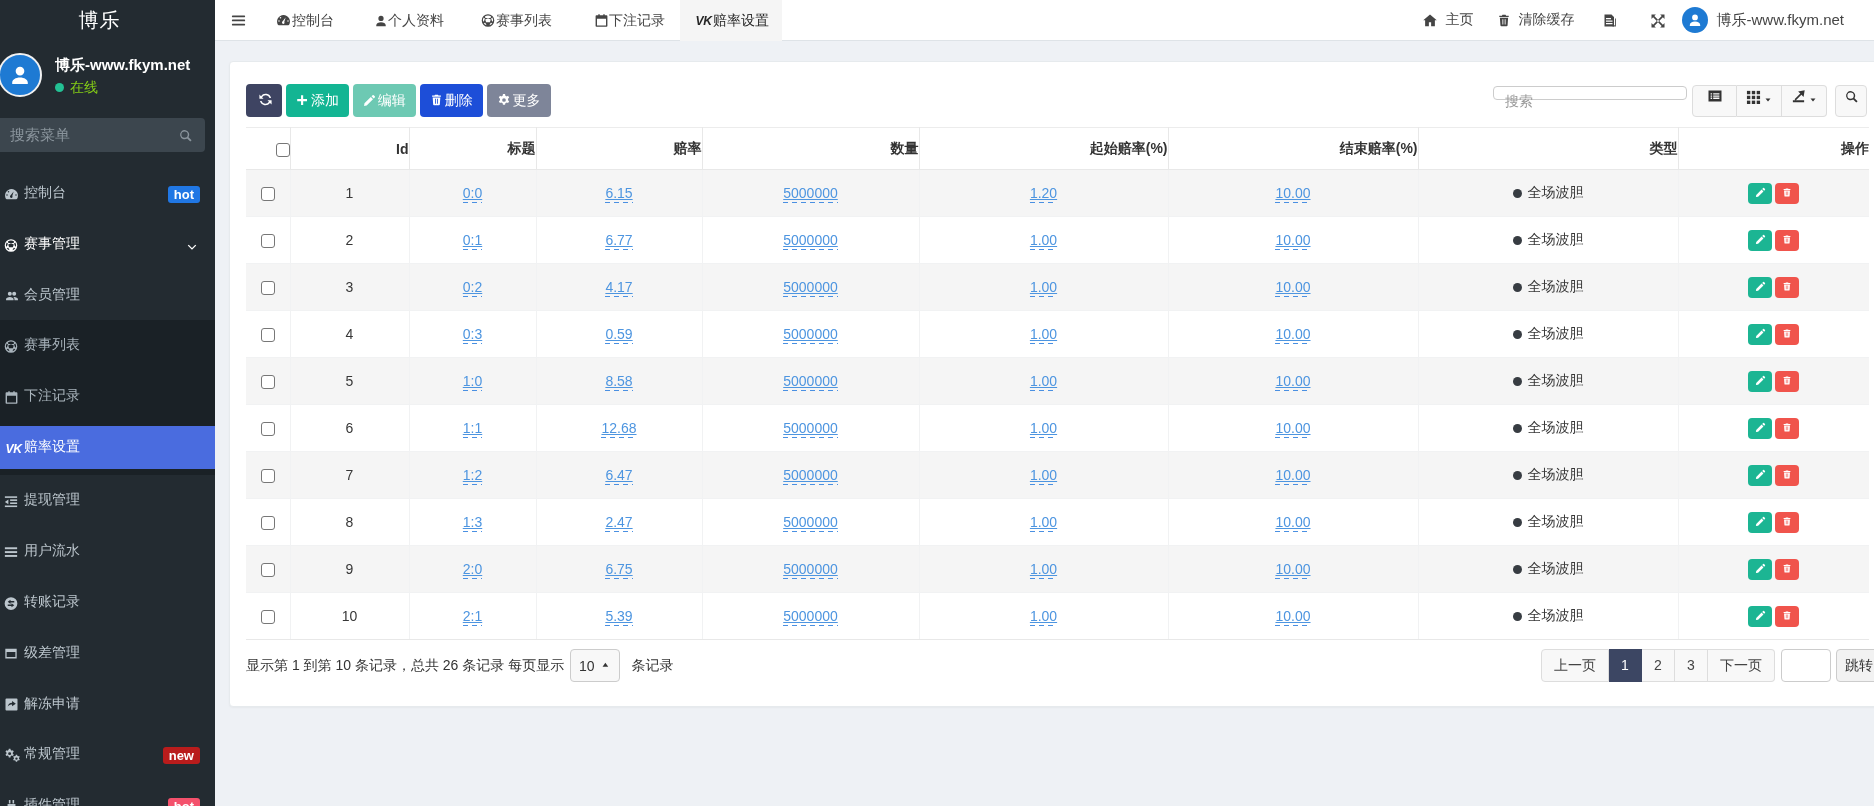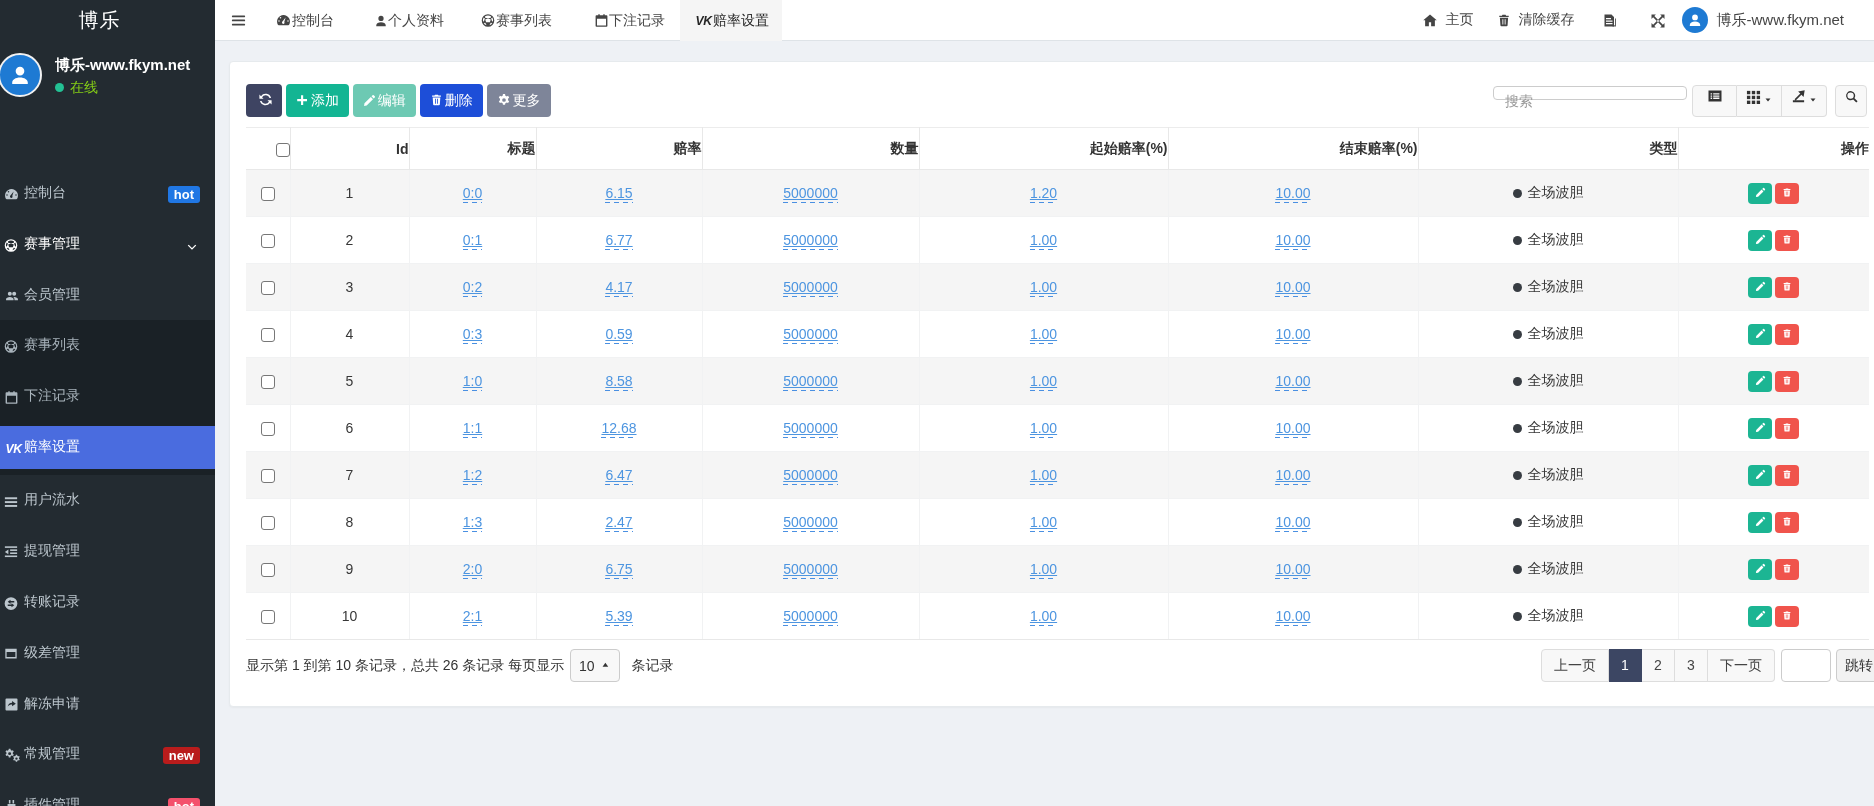--- a/index.html
+++ b/index.html
@@ -91,20 +91,23 @@
   <div class="logo">博乐</div>
   <div class="userblk">
     <div class="avatar">
         <svg width="24" height="24" viewBox="0 0 16 16" fill="currentColor">
           <path d="M8 8.3a2.9 2.9 0 1 0 0-5.8 2.9 2.9 0 0 0 0 5.8zM8 9.6c-2.9 0-5.2 1.5-5.2 3.4V14h10.4v-1c0-1.9-2.3-3.4-5.2-3.4z" fill="#fff"></path>
         </svg>
       </div>
     <div class="uname">博乐-www.fkym.net</div>
     <div class="ustat"><span class="dot"></span>在线</div>
   </div>
+  <div class="sidesearch">搜索菜单 <svg width="15" height="15" viewBox="0 0 16 16" fill="currentColor">
+        <path d="M11.2 9.8l3.3 3.3-1.4 1.4-3.3-3.3a4.9 4.9 0 1 1 1.4-1.4zM7 10.4a3.4 3.4 0 1 0 0-6.8 3.4 3.4 0 0 0 0 6.8z" fill-rule="evenodd"></path>
+      </svg></div>
   <ul class="menu">
     <li><span class="mi"><svg width="17" height="15" viewBox="0 0 16 16" fill="currentColor">
             <path fill-rule="evenodd" d="M8 2.2a6.9 6.9 0 0 0-6 10.3c.2.3.5.5.9.5h10.2c.4 0 .7-.2.9-.5A6.9 6.9 0 0 0 8 2.2zm0 9.6a1.6 1.6 0 0 1-.9-2.9l3.2-4-1.5 4.6A1.6 1.6 0 0 1 8 11.8zM3.2 9.4a.8.8 0 1 1 0-1.6.8.8 0 0 1 0 1.6zm1.6-3.5a.8.8 0 1 1 0-1.6.8.8 0 0 1 0 1.6zm8 3.5a.8.8 0 1 1 0-1.6.8.8 0 0 1 0 1.6z"></path>
           </svg></span>控制台<span class="badge b-hot">hot</span></li>
     <li style="color:#fff"><span class="mi"><svg width="16" height="15" viewBox="0 0 16 16" fill="currentColor">
             <path fill-rule="evenodd" d="M8 1.3a6.7 6.7 0 1 0 0 13.4A6.7 6.7 0 0 0 8 1.3zm0 1.4c1.2 0 2.4.4 3.3 1.1l-.5 1.6H5.2l-.5-1.6A5.3 5.3 0 0 1 8 2.7zM3.4 4.8l1.3 1 -1 3L2.7 9A5.3 5.3 0 0 1 3.4 4.8zm9.2 0a5.3 5.3 0 0 1 .7 4.2l-1-.2-1-3zM6 9.8 5 6.9 8 5.7l3 1.2-1 2.9zm-2.6.9 1.7-.2 1.4 2.6a5.3 5.3 0 0 1-3.1-2.4zm9.2 0a5.3 5.3 0 0 1-3.1 2.4l1.4-2.6z"></path>
           </svg></span>赛事管理<span class="chev"><svg width="12" height="12" viewBox="0 0 16 16" fill="none" stroke="#fff" stroke-width="1.8">
             <path d="M3 5.5 8 10.5 13 5.5"></path>
           </svg></span></li>
     <li><span class="mi"><svg width="18" height="14" viewBox="0 0 16 16" fill="currentColor">
@@ -121,31 +124,31 @@
             </svg></span>下注记录</li>
       <li class="active">
           <span class="inner"><span class="mi"><svg width="20" height="15" viewBox="0 0 16 16" fill="currentColor">
                 <text x="0" y="12.5" font-family="Liberation Sans" font-size="13" font-weight="bold" font-style="italic" letter-spacing="-0.5">VK</text>
               </svg></span>赔率设置</span>
         </li>
     </ul>
   </div>
   <ul class="menu" style="top:475px">
     <li><span class="mi"><svg width="16" height="14" viewBox="0 0 16 16" fill="currentColor">
-            <rect x="1" y="2.6" width="14" height="2.2"></rect>
-            <rect x="1" y="7" width="14" height="2.2"></rect>
-            <rect x="1" y="11.4" width="14" height="2.2"></rect>
-          </svg></span>用户流水</li>
-    <li><span class="mi"><svg width="16" height="14" viewBox="0 0 16 16" fill="currentColor">
             <rect x="1" y="1.5" width="14" height="1.8"></rect>
             <rect x="7" y="5" width="8" height="1.8"></rect>
             <rect x="7" y="8.5" width="8" height="1.8"></rect>
             <rect x="1" y="12" width="14" height="1.8"></rect>
             <path d="M1 7.9 5 5.2v5.4z"></path>
           </svg></span>提现管理</li>
+    <li><span class="mi"><svg width="16" height="14" viewBox="0 0 16 16" fill="currentColor">
+            <rect x="1" y="2.6" width="14" height="2.2"></rect>
+            <rect x="1" y="7" width="14" height="2.2"></rect>
+            <rect x="1" y="11.4" width="14" height="2.2"></rect>
+          </svg></span>用户流水</li>
     <li><span class="mi"><svg width="16" height="15" viewBox="0 0 16 16" fill="currentColor">
             <path fill-rule="evenodd" d="M8 1.2a6.8 6.8 0 1 0 0 13.6A6.8 6.8 0 0 0 8 1.2zM4.5 6.2 7.5 4v1.4h4v1.6h-4v1.4zm7 3.6-3 2.2v-1.4h-4V9h4V7.6z"></path>
           </svg></span>转账记录</li>
     <li><span class="mi"><svg width="16" height="14" viewBox="0 0 16 16" fill="currentColor">
             <path fill-rule="evenodd" d="M1.5 2h13v11h-13zm1.5 3.6v5.9h10V5.6z"></path>
           </svg></span>级差管理</li>
     <li><span class="mi"><svg width="15" height="15" viewBox="0 0 16 16" fill="currentColor">
             <path fill-rule="evenodd" d="M2.6 1.6h10.8a1 1 0 0 1 1 1v10.8a1 1 0 0 1-1 1H2.6a1 1 0 0 1-1-1V2.6a1 1 0 0 1 1-1zm6 2.6v1.9c-2.5.1-4.2 1.7-4.6 4 1.2-1.4 2.8-2.1 4.6-2.1v1.9l4-2.8z"></path>
           </svg></span>解冻申请</li>
     <li><span class="mi"><svg width="17" height="15" viewBox="0 0 16 16" fill="currentColor">

